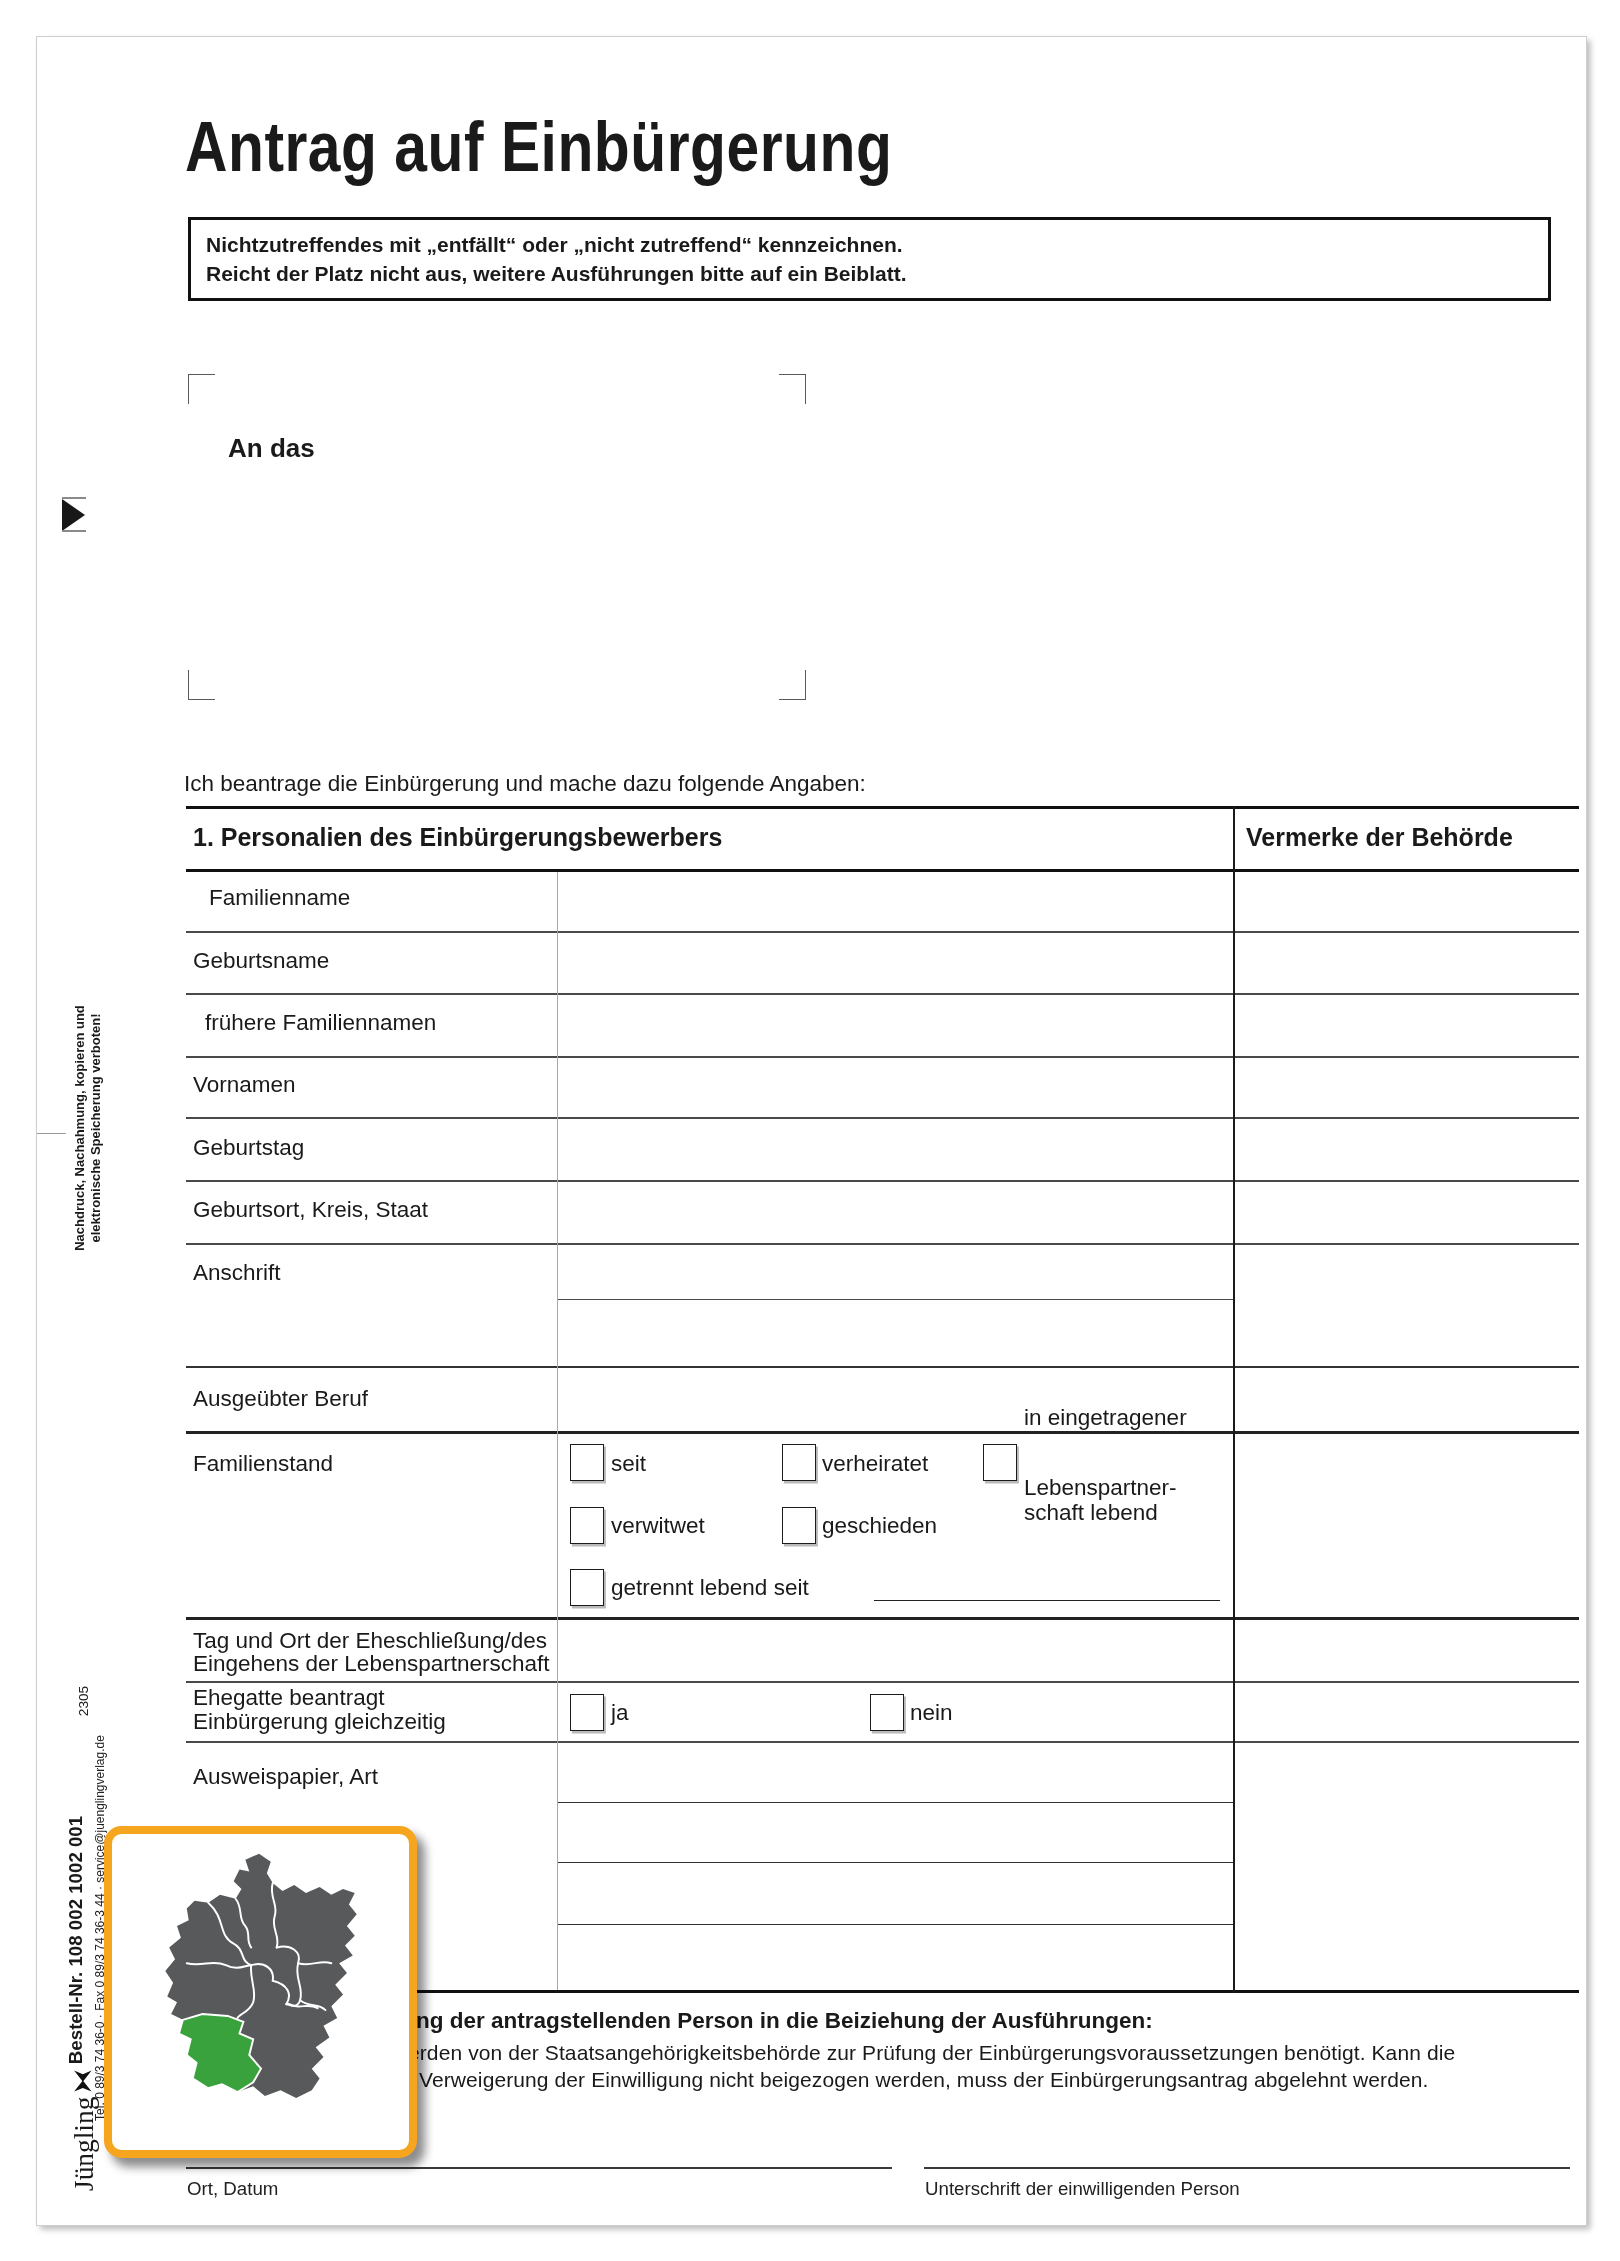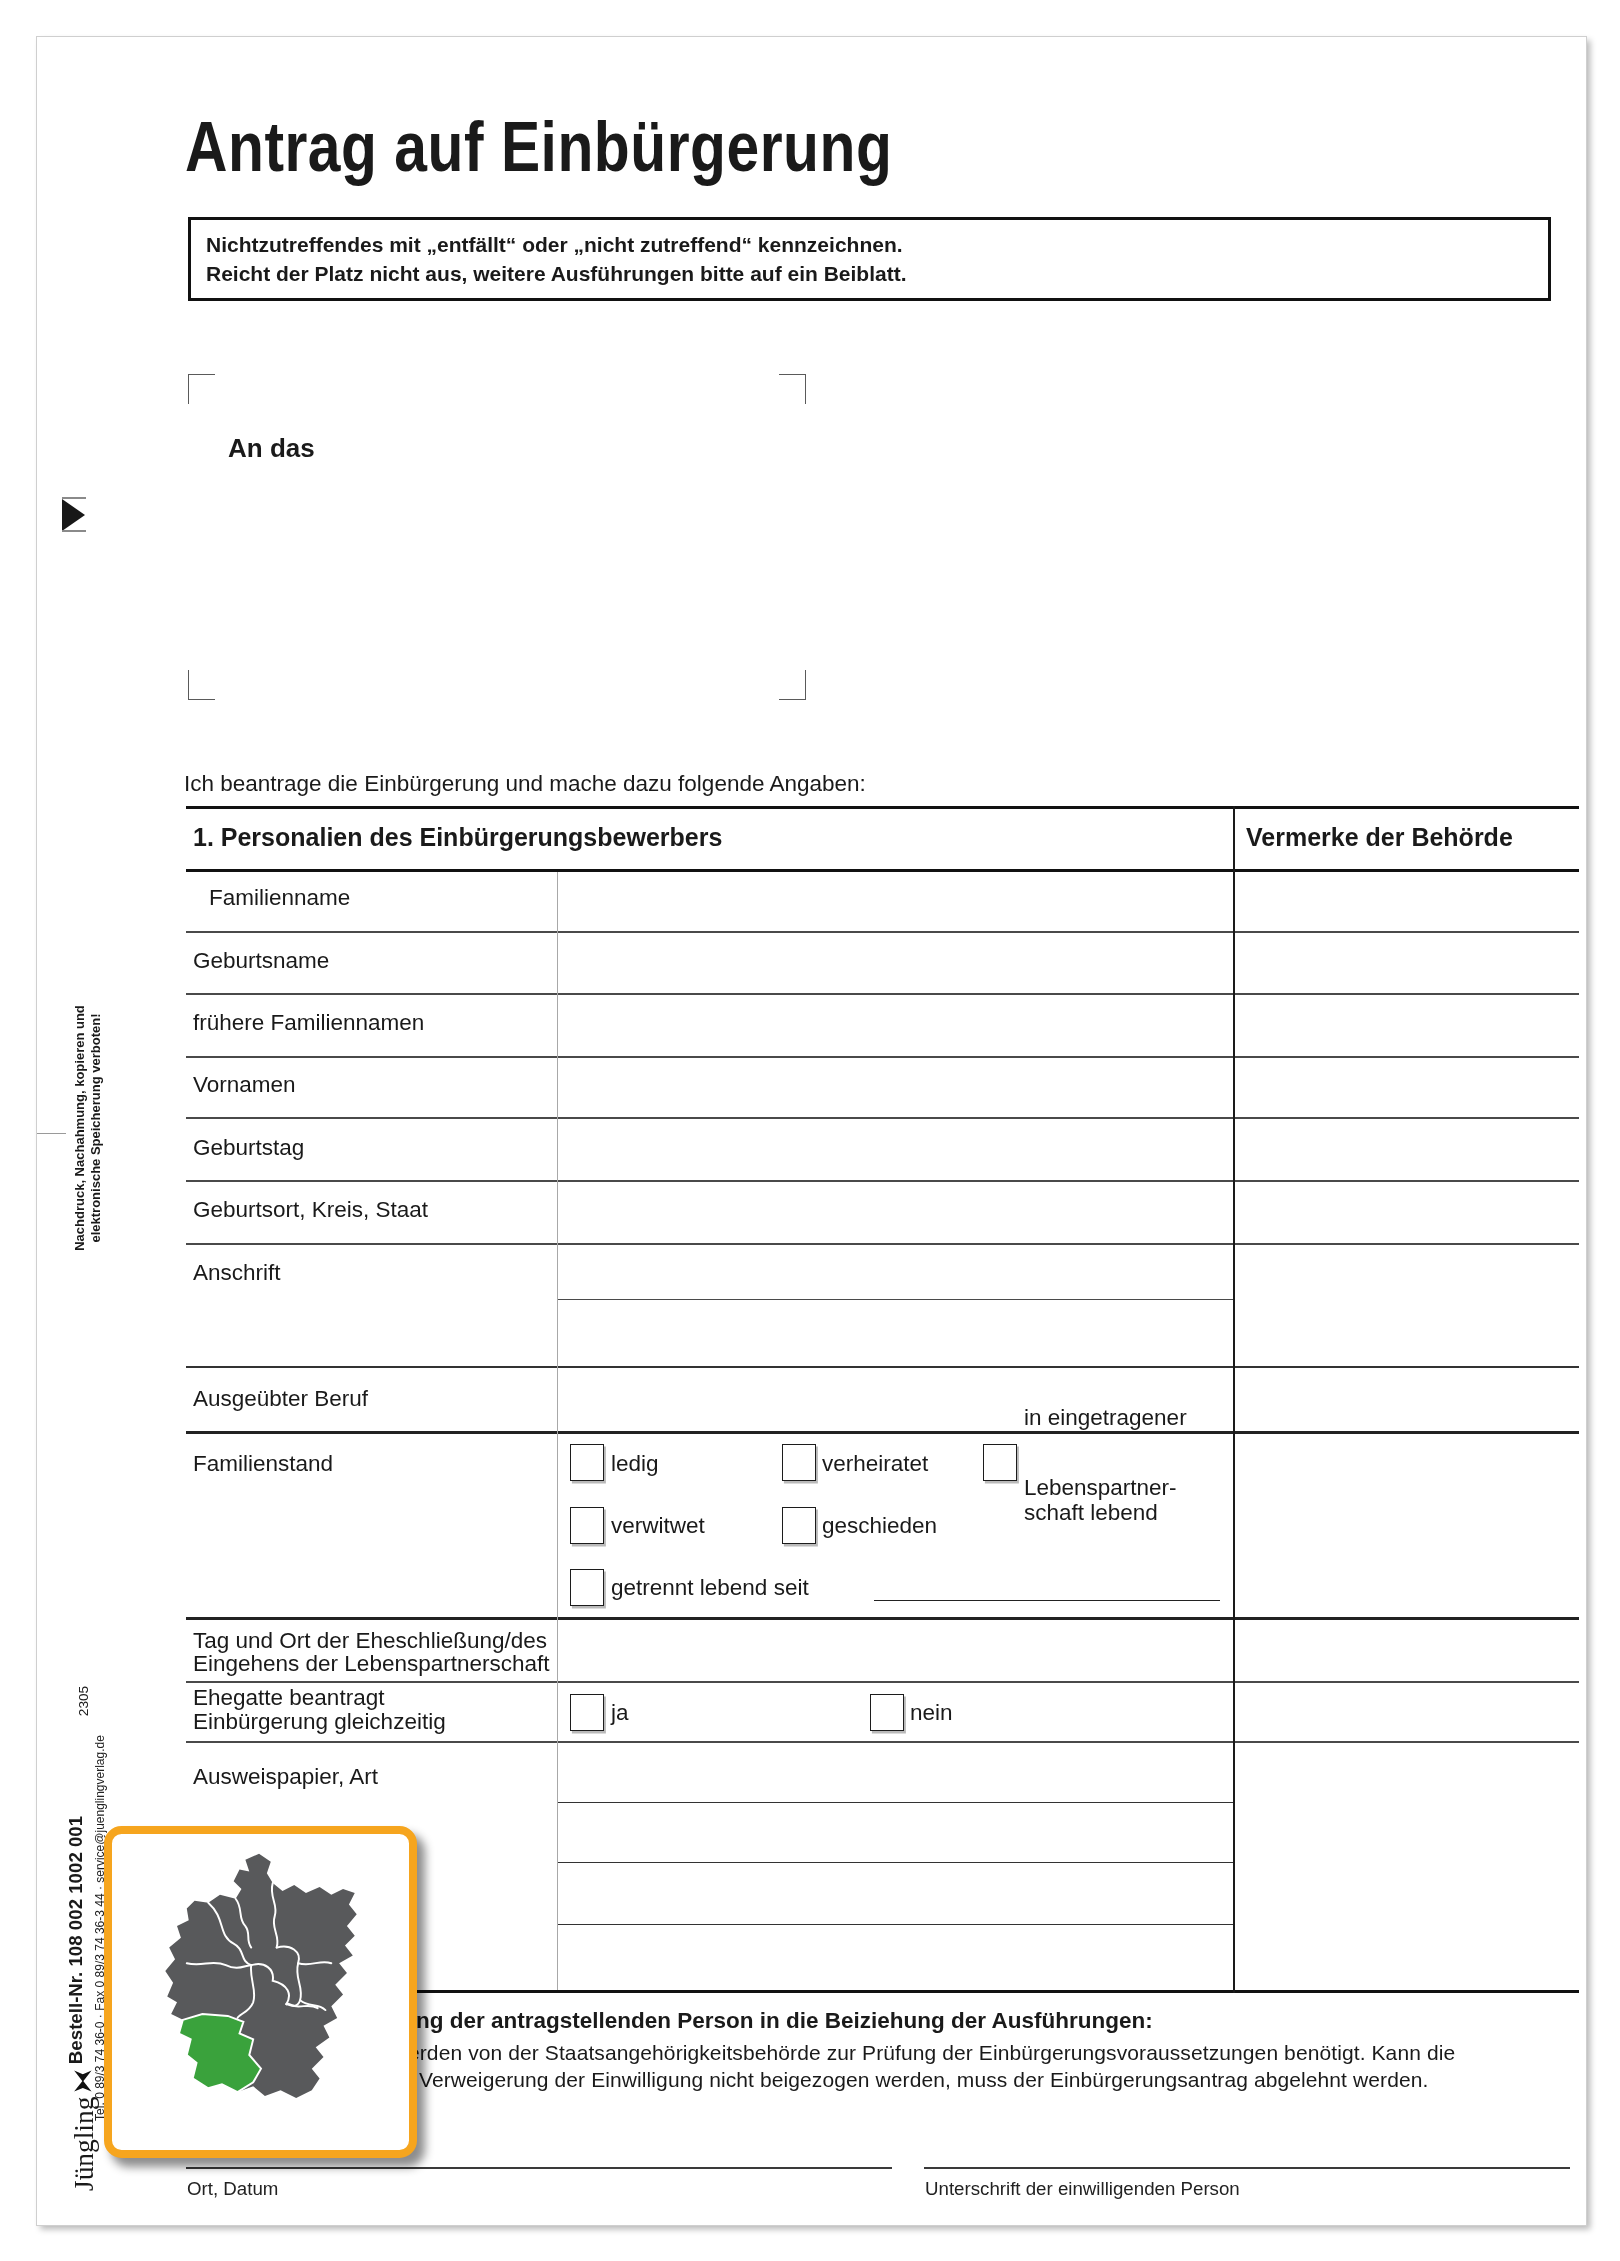--- a/index.html
+++ b/index.html
@@ -95,21 +95,21 @@
 
     <div class="vline" style="left:520px;top:835px;width:0.6px;height:1118px;background:#a8a8a8;"></div>
     <div class="vline" style="left:1196px;top:769px;width:1.9px;height:1187px;"></div>
 
     <div class="abs th" style="left:156px;top:786px;">1. Personalien des Einbürgerungsbewerbers</div>
     <div class="abs th" style="left:1209px;top:786px;">Vermerke der Behörde</div>
     <div class="abs" style="left:1198px;top:835px;width:344px;height:1118px;"></div>
 
     <div class="abs rowlabel" style="left:156px;top:848px;margin-left:16px;">Familienname</div>
     <div class="abs rowlabel" style="left:156px;top:911px;">Geburtsname</div>
-    <div class="abs rowlabel" style="left:156px;top:973px;text-align:center;">frühere Familiennamen</div>
+    <div class="abs rowlabel" style="left:168px;top:973px;text-align:center;">frühere Familiennamen</div>
     <div class="abs rowlabel" style="left:156px;top:1035px;">Vornamen</div>
     <div class="abs rowlabel" style="left:156px;top:1098px;">Geburtstag</div>
     <div class="abs rowlabel" style="left:156px;top:1160px;">Geburtsort, Kreis, Staat</div>
     <div class="abs rowlabel" style="left:156px;top:1223px;">Anschrift</div>
     <div class="abs rowlabel" style="left:156px;top:1349px;">Ausgeübter Beruf</div>
     <div class="abs rowlabel" style="left:156px;top:1414px;">Familienstand</div>
     <div class="abs rowlabel" style="left:156px;top:1591px;">Tag und Ort der Eheschließung/des</div>
     <div class="abs rowlabel" style="left:156px;top:1614px;">Eingehens der Lebenspartnerschaft</div>
     <div class="abs rowlabel" style="left:156px;top:1648px;">Ehegatte beantragt</div>
     <div class="abs rowlabel" style="left:156px;top:1672px;">Einbürgerung gleichzeitig</div>
@@ -119,21 +119,21 @@
     <div class="abs" style="left:520px;top:896px;width:677px;height:61px;"></div>
     <div class="abs" style="left:520px;top:958px;width:677px;height:61px;"></div>
     <div class="abs" style="left:520px;top:1021px;width:677px;height:59px;"></div>
     <div class="abs" style="left:520px;top:1082px;width:677px;height:62px;"></div>
     <div class="abs" style="left:520px;top:1145px;width:677px;height:61px;"></div>
     <div class="abs" style="left:520px;top:1208px;width:677px;height:122px;"></div>
     <div class="abs" style="left:520px;top:1331px;width:677px;height:63px;"></div>
     <div class="abs" style="left:520px;top:1705px;width:677px;height:60px;"></div>
 
     <div class="cb" style="left:533px;top:1407px;"></div>
-    <div class="abs cblabel" style="left:574px;top:1414px;">ledig</div>
+    <div class="abs cblabel" style="left:574px;top:1414px;">seit</div>
     <div class="cb" style="left:745px;top:1407px;"></div>
     <div class="abs cblabel" style="left:785px;top:1414px;">verheiratet</div>
     <div class="cb" style="left:946px;top:1407px;"></div>
     <div class="abs cblabel" style="left:987px;top:1368px;">in eingetragener</div>
     <div class="abs cblabel" style="left:987px;top:1438px;">Lebenspartner-</div>
     <div class="abs cblabel" style="left:987px;top:1463px;">schaft lebend</div>
 
     <div class="cb" style="left:533px;top:1470px;"></div>
     <div class="abs cblabel" style="left:574px;top:1476px;">verwitwet</div>
     <div class="cb" style="left:745px;top:1470px;"></div>

